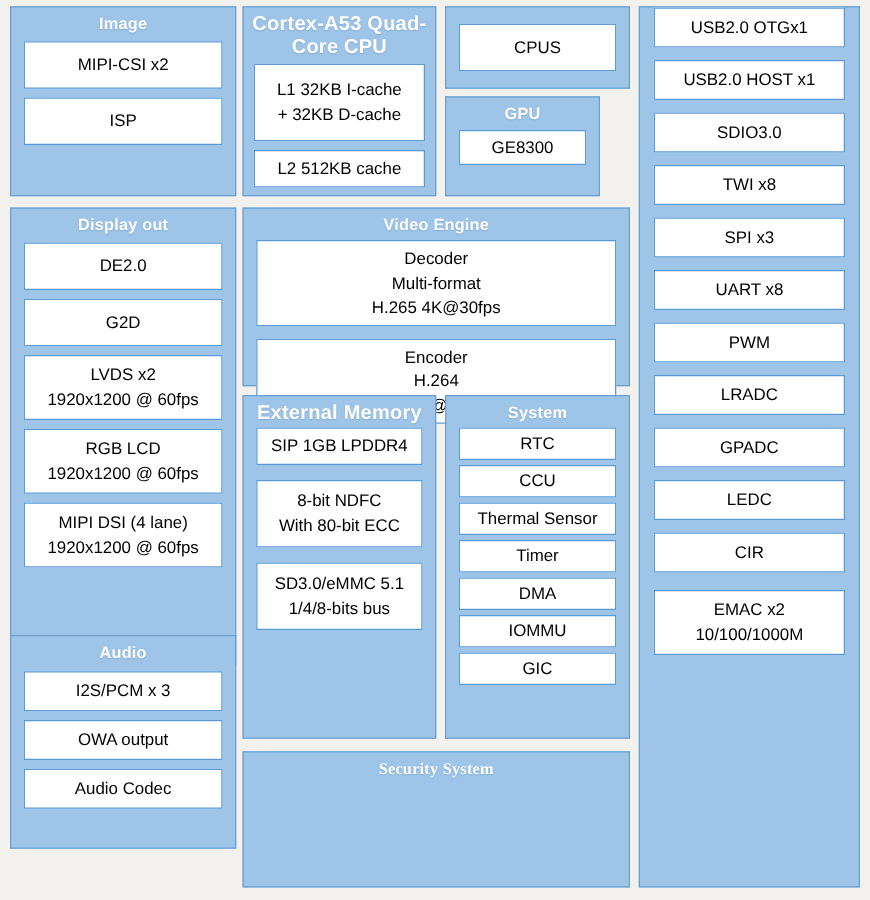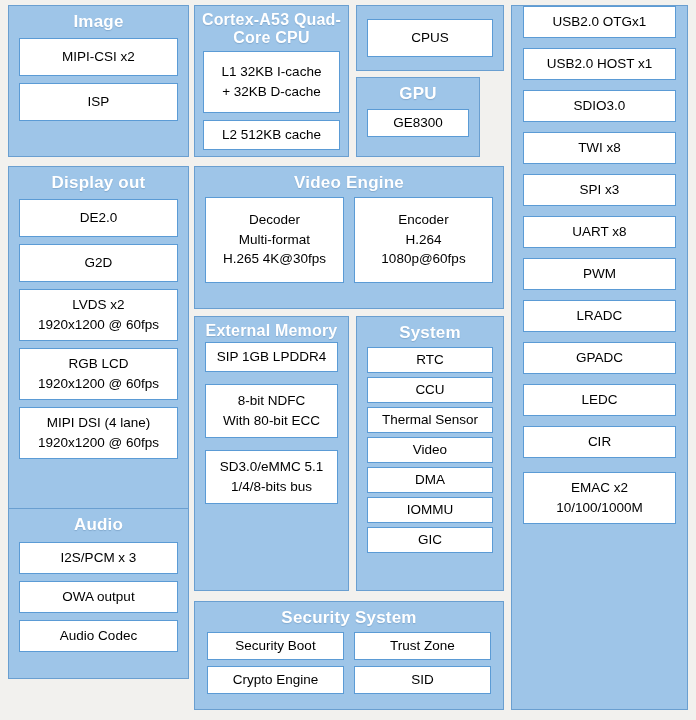--- a/index.html
+++ b/index.html
@@ -29,21 +29,21 @@
     border: 1px solid #6a9fd0;
     box-sizing: border-box;
     padding: 0;
   }
   .panel-title {
     color: #ffffff;
     font-weight: bold;
     text-align: center;
     line-height: 1.15;
     letter-spacing: .2px;
-    font-size: 17px;
+    font-size: 13px;
     padding-top: 6px;
     padding-bottom: 4px;
     text-shadow: 0 1px 1px rgba(80,120,160,.35);
   }
   .panel-title.two-line { padding-top: 5px; }
 
   .panel-body {
     padding: 0 10px 8px 10px;
     display: flex;
     flex-direction: column;
@@ -85,41 +85,41 @@
   #panel-display-out    { left: 8px;   top: 166px; width: 181px; height: 366px; }
   #panel-audio          { left: 8px;   top: 508px; width: 181px; height: 171px; }
 
   
   #panel-cpu            { left: 194px; top: 5px;   width: 155px; height: 152px; }
   #panel-cpus           { left: 356px; top: 5px;   width: 148px; height: 66px; }
   #panel-gpu            { left: 356px; top: 77px;  width: 124px; height: 80px; }
   #panel-video          { left: 194px; top: 166px; width: 310px; height: 143px; }
   #panel-extmem         { left: 194px; top: 316px; width: 155px; height: 275px; }
   #panel-system         { left: 356px; top: 316px; width: 148px; height: 275px; }
-  #panel-security       { left: 194px; top: 601px; width: 310px; height: 109px; }
+  #panel-security       { left: 194px; top: 601px; width: 310px; height: 109px; font-family: Liberation Serif, serif; }
 
   
   #panel-connectivity   { left: 511px; top: 5px;   width: 177px; height: 705px; }
 
   
   #panel-image .box        { height: 38px; }
   #panel-image .panel-body { padding-top: 2px; }
 
   #panel-cpu .box.l1   { height: 62px; }
   #panel-cpu .box.l2   { height: 30px; }
   #panel-cpu .panel-body { padding: 0 8px 8px 8px; }
   #panel-cpu .panel-title { font-size: 16px; padding-top: 5px; padding-bottom: 3px; }
 
   #panel-cpus .panel-body { padding: 0 10px; height: 100%; justify-content: center; }
   #panel-cpus .box     { height: 38px; }
 
   #panel-gpu .box      { height: 28px; }
   #panel-gpu .panel-body { padding-top: 1px; }
 
-  #panel-video .panel-body { padding: 0 10px 9px 10px; }
+  #panel-video .panel-body { padding: 0 10px 9px 10px; flex-direction: column; }
   #panel-video .box    { height: 86px; flex: 1; }
 
   #panel-display-out .box.s { height: 38px; }
   #panel-display-out .box.d { height: 52px; }
   #panel-display-out .panel-body { padding-top: 2px; }
 
   #panel-audio .box    { height: 32px; }
   #panel-audio .panel-body { padding-top: 3px; }
 
   #panel-extmem .panel-title { font-size: 16px; line-height: 1.12; padding-bottom: 2px; }
@@ -265,50 +265,36 @@
       <div class="box">
         <span class="line">RTC</span>
       </div>
       <div class="box">
         <span class="line">CCU</span>
       </div>
       <div class="box">
         <span class="line">Thermal Sensor</span>
       </div>
       <div class="box">
-        <span class="line">Video</span>
+        <span class="line">Timer</span>
       </div>
       <div class="box">
         <span class="line">DMA</span>
       </div>
       <div class="box">
         <span class="line">IOMMU</span>
       </div>
       <div class="box">
         <span class="line">GIC</span>
       </div>
     </div>
   </div>
 
   <div class="panel" id="panel-security">
     <div class="panel-title">Security System</div>
-    <div class="panel-body grid2">
-      <div class="box">
-        <span class="line">Security Boot</span>
-      </div>
-      <div class="box">
-        <span class="line">Trust Zone</span>
-      </div>
-      <div class="box">
-        <span class="line">Crypto Engine</span>
-      </div>
-      <div class="box">
-        <span class="line">SID</span>
-      </div>
-    </div>
   </div>
 
   <div class="panel" id="panel-connectivity">
     <div class="panel-body stack">
       <div class="box">
         <span class="line">USB2.0 OTGx1</span>
       </div>
       <div class="box">
         <span class="line">USB2.0 HOST x1</span>
       </div>

